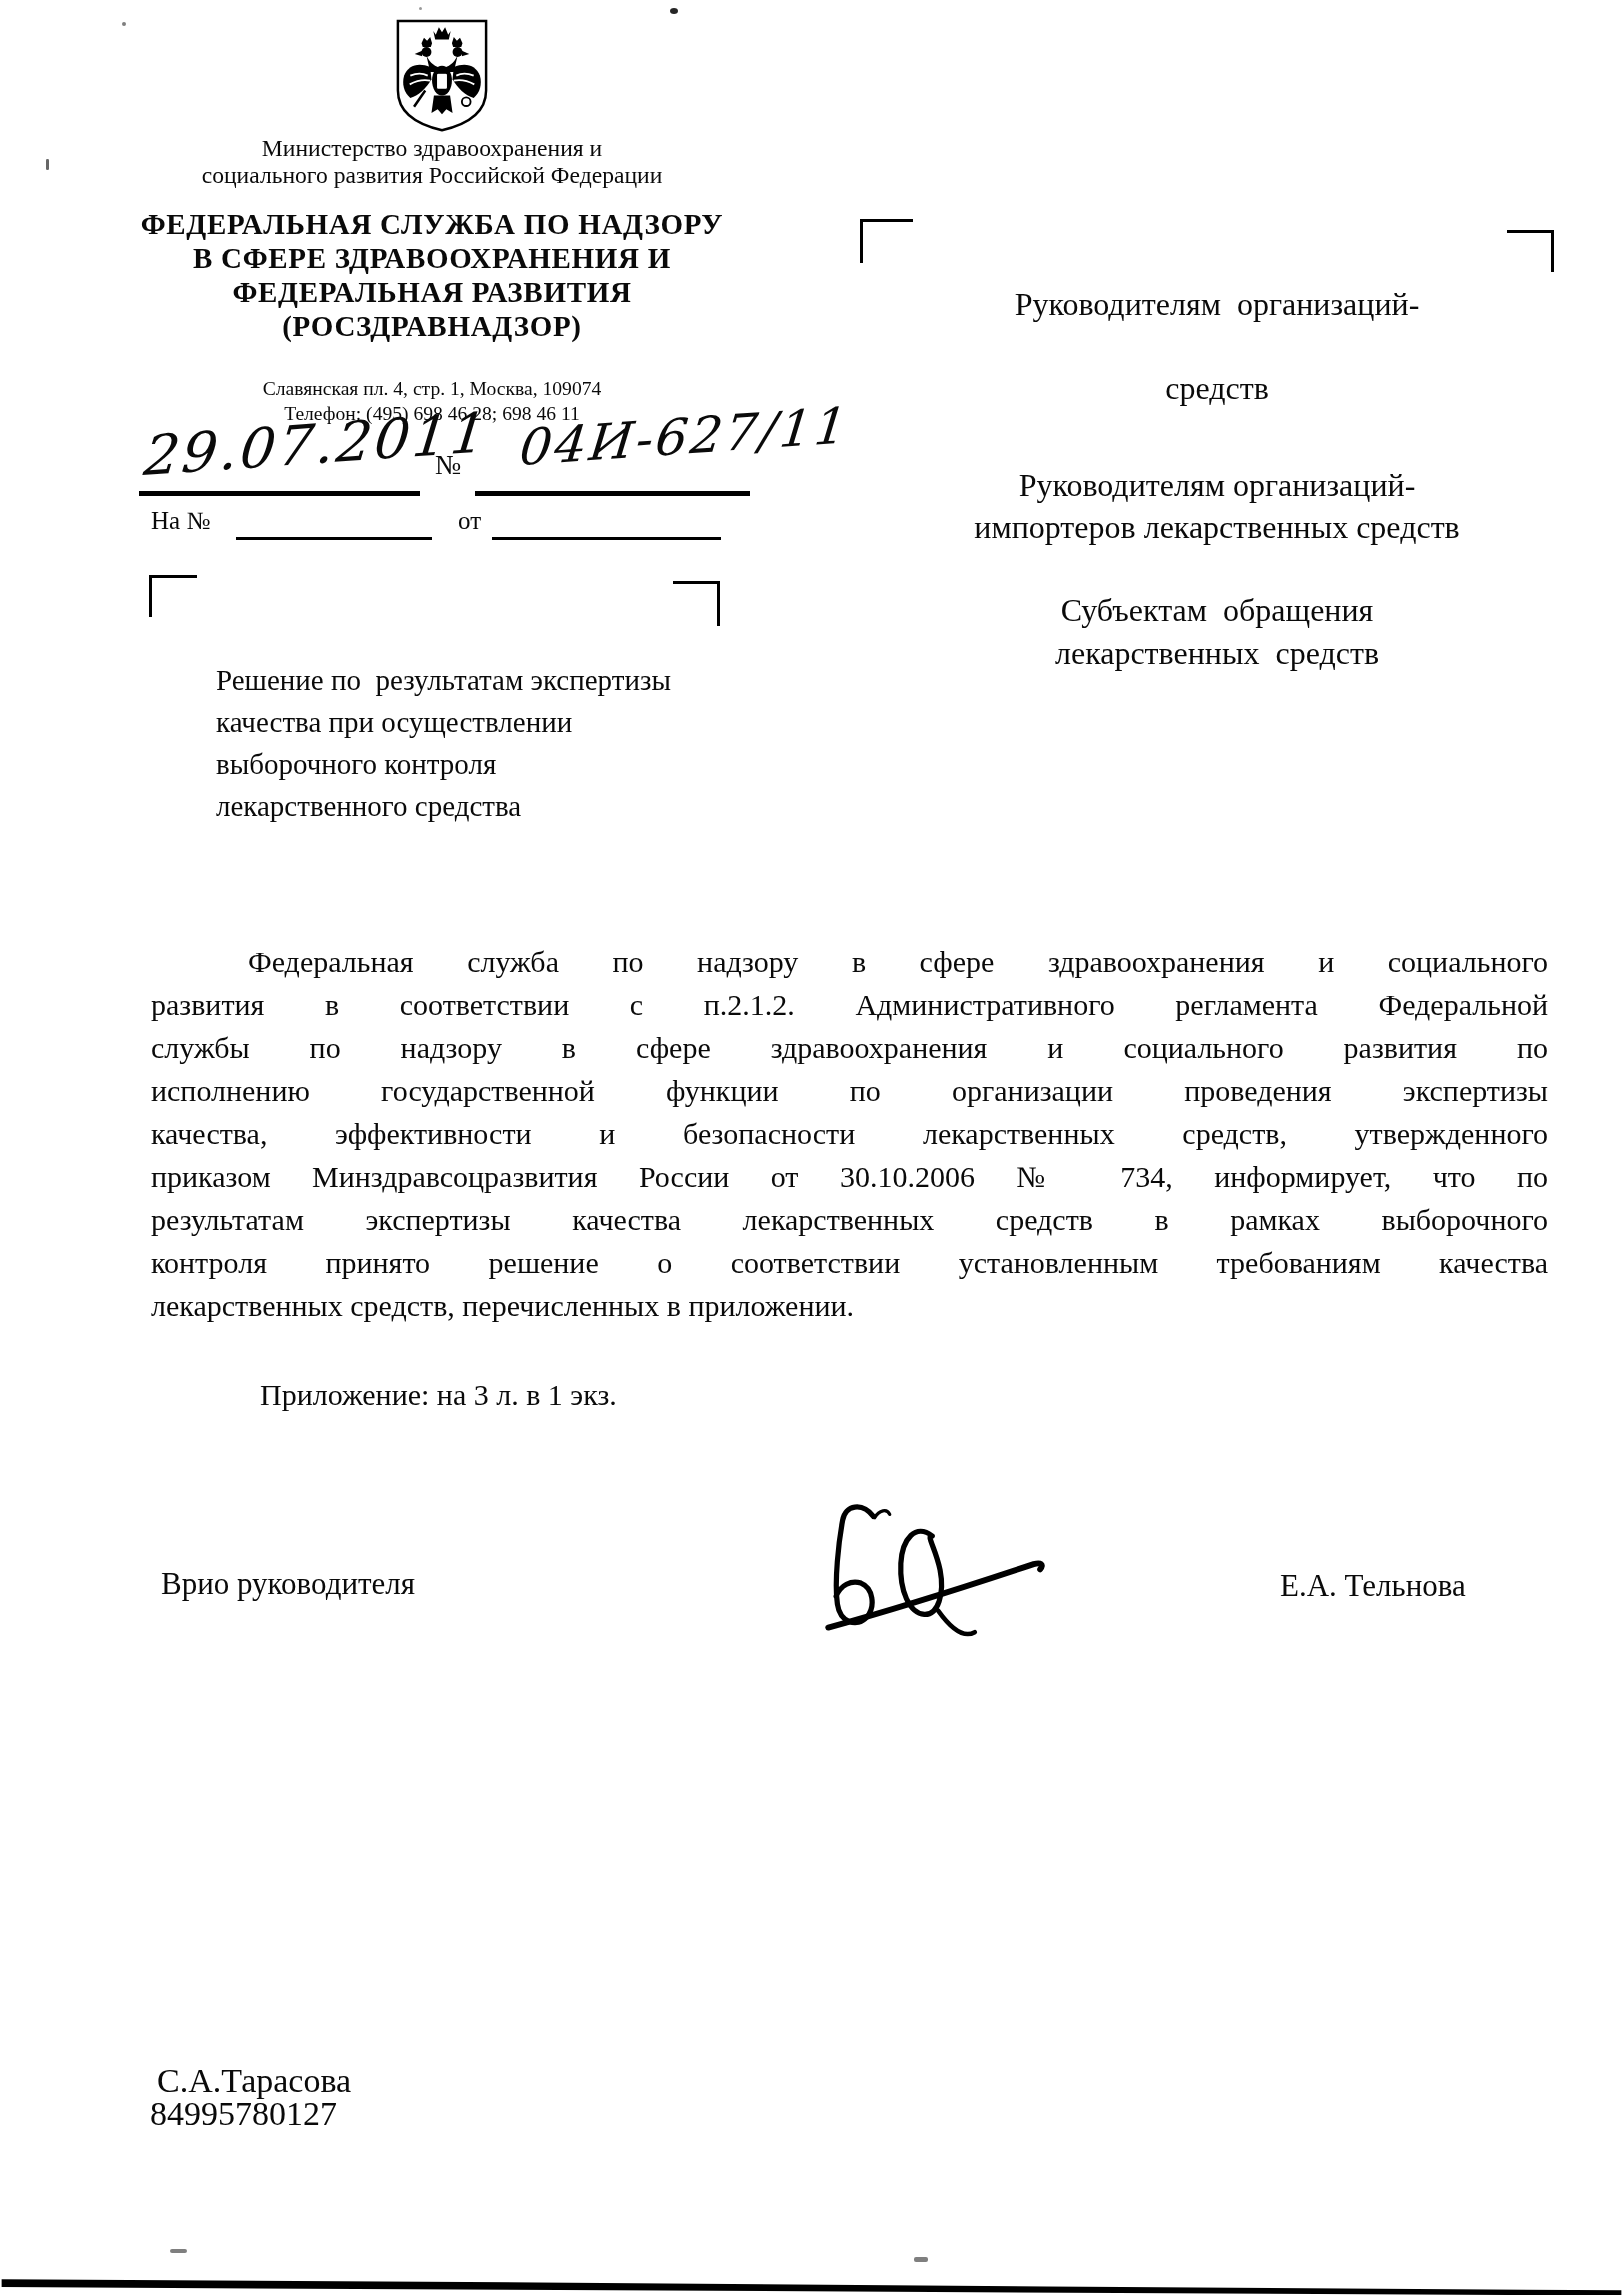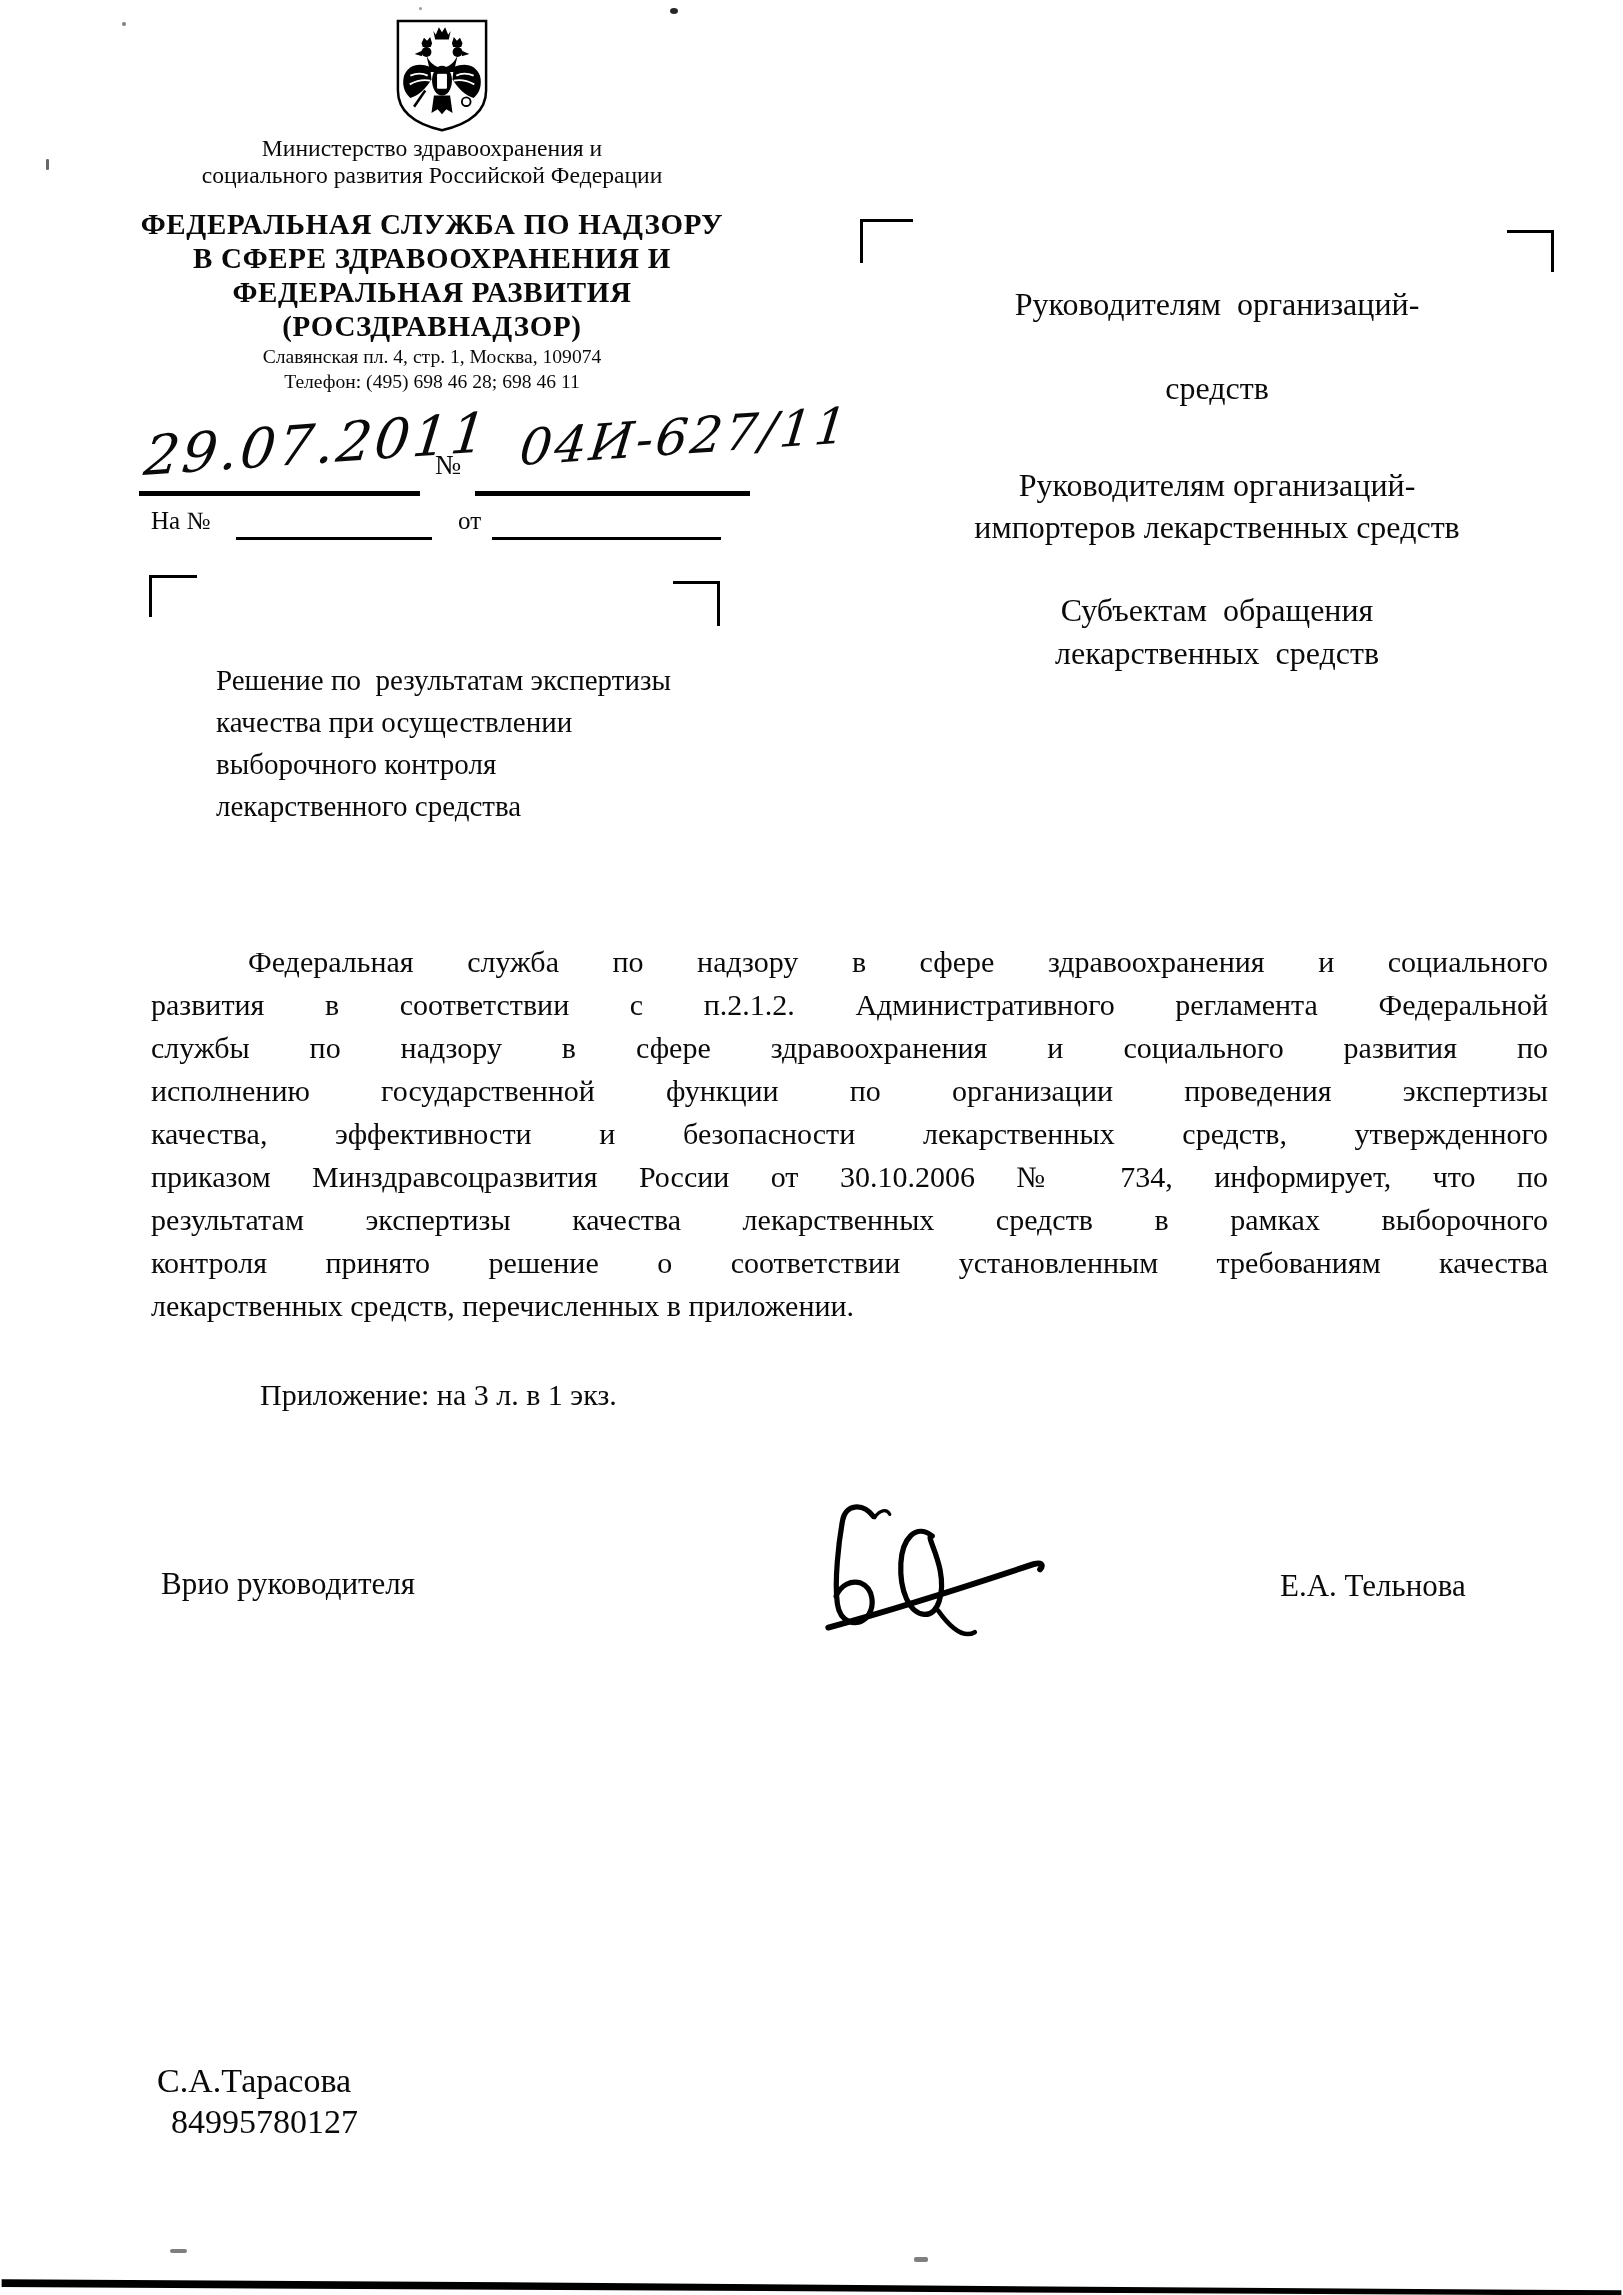--- a/index.html
+++ b/index.html
@@ -10,21 +10,21 @@
     background:#ffffff;
     color:#0a0a0a;
     font-family:"Liberation Serif","DejaVu Serif",serif;
     overflow:hidden;
   }
   .abs{position:absolute;}
   
   .hdr-col{left:118px;width:628px;text-align:center;}
   .ministry{font-weight:normal;font-size:23.6px;line-height:27.5px;white-space:pre-wrap;}
   .service{font-weight:bold;font-size:29px;line-height:33px;letter-spacing:0.7px;white-space:pre-wrap;}
-  .addr{font-size:19.6px;line-height:23.6px;white-space:pre-wrap;}
+  .addr{font-size:19.6px;line-height:23.6px;white-space:pre-wrap;margin-top:32px;}
   
   .script{
     font-family:"DejaVu Serif","Liberation Serif",serif;
     font-style:italic;
     transform:skewX(-10deg) rotate(-4deg);
     transform-origin:left bottom;
     letter-spacing:2.6px;
     white-space:nowrap;
   }
   .rule{background:#000;}
@@ -143,21 +143,21 @@
       <path stroke-width="5" d="M209,30 C216,18 228,16 232,25"></path>
       <path stroke-width="8" d="M297,58 C272,38 251,62 249,100 C247,142 262,176 285,178 C306,179 316,146 309,110 C302,76 287,56 297,58"></path>
       <path stroke-width="9" d="M138,198 C240,170 350,135 452,101 C463,98 468,101 462,109"></path>
       <path stroke-width="7" d="M306,172 C326,200 346,214 362,205"></path>
     </g>
   </svg>
 
   <div class="abs sig-label" style="left:1280px;top:1568px;">Е.А. Тельнова</div>
 
   <div class="abs footer-line" style="left:157px;top:2062px;">С.А.Тарасова</div>
-  <div class="abs footer-line" style="left:171px;top:2095px;margin-top:8px;">84995780127</div>
+  <div class="abs footer-line" style="left:150px;top:2095px;">84995780127</div>
 
   <div class="speck" style="left:670px;top:7.9px;width:7.9px;height:5.9px;opacity:.85;"></div>
   <div class="speck" style="left:419px;top:6.5px;width:3.3px;height:3.3px;opacity:.4;"></div>
   <div class="speck" style="left:122px;top:22px;width:3.9px;height:3.9px;opacity:.5;"></div>
   <div class="speck" style="left:46px;top:159px;width:3.3px;height:10.5px;border-radius:1.3px;opacity:.6;"></div>
   <div class="speck" style="left:170px;top:2249px;width:17px;height:3.9px;border-radius:2px;opacity:.5;"></div>
   <div class="speck" style="left:914px;top:2257px;width:14.4px;height:4.6px;border-radius:2px;opacity:.5;"></div>
 
   <svg class="abs" style="left:0;top:2276px;" width="1623" height="19.6" viewBox="0 0 2480 30" aria-hidden="true">
     <polygon points="0,5 820,10 1600,16 2480,22 2480,30 0,17" fill="#000"></polygon>

